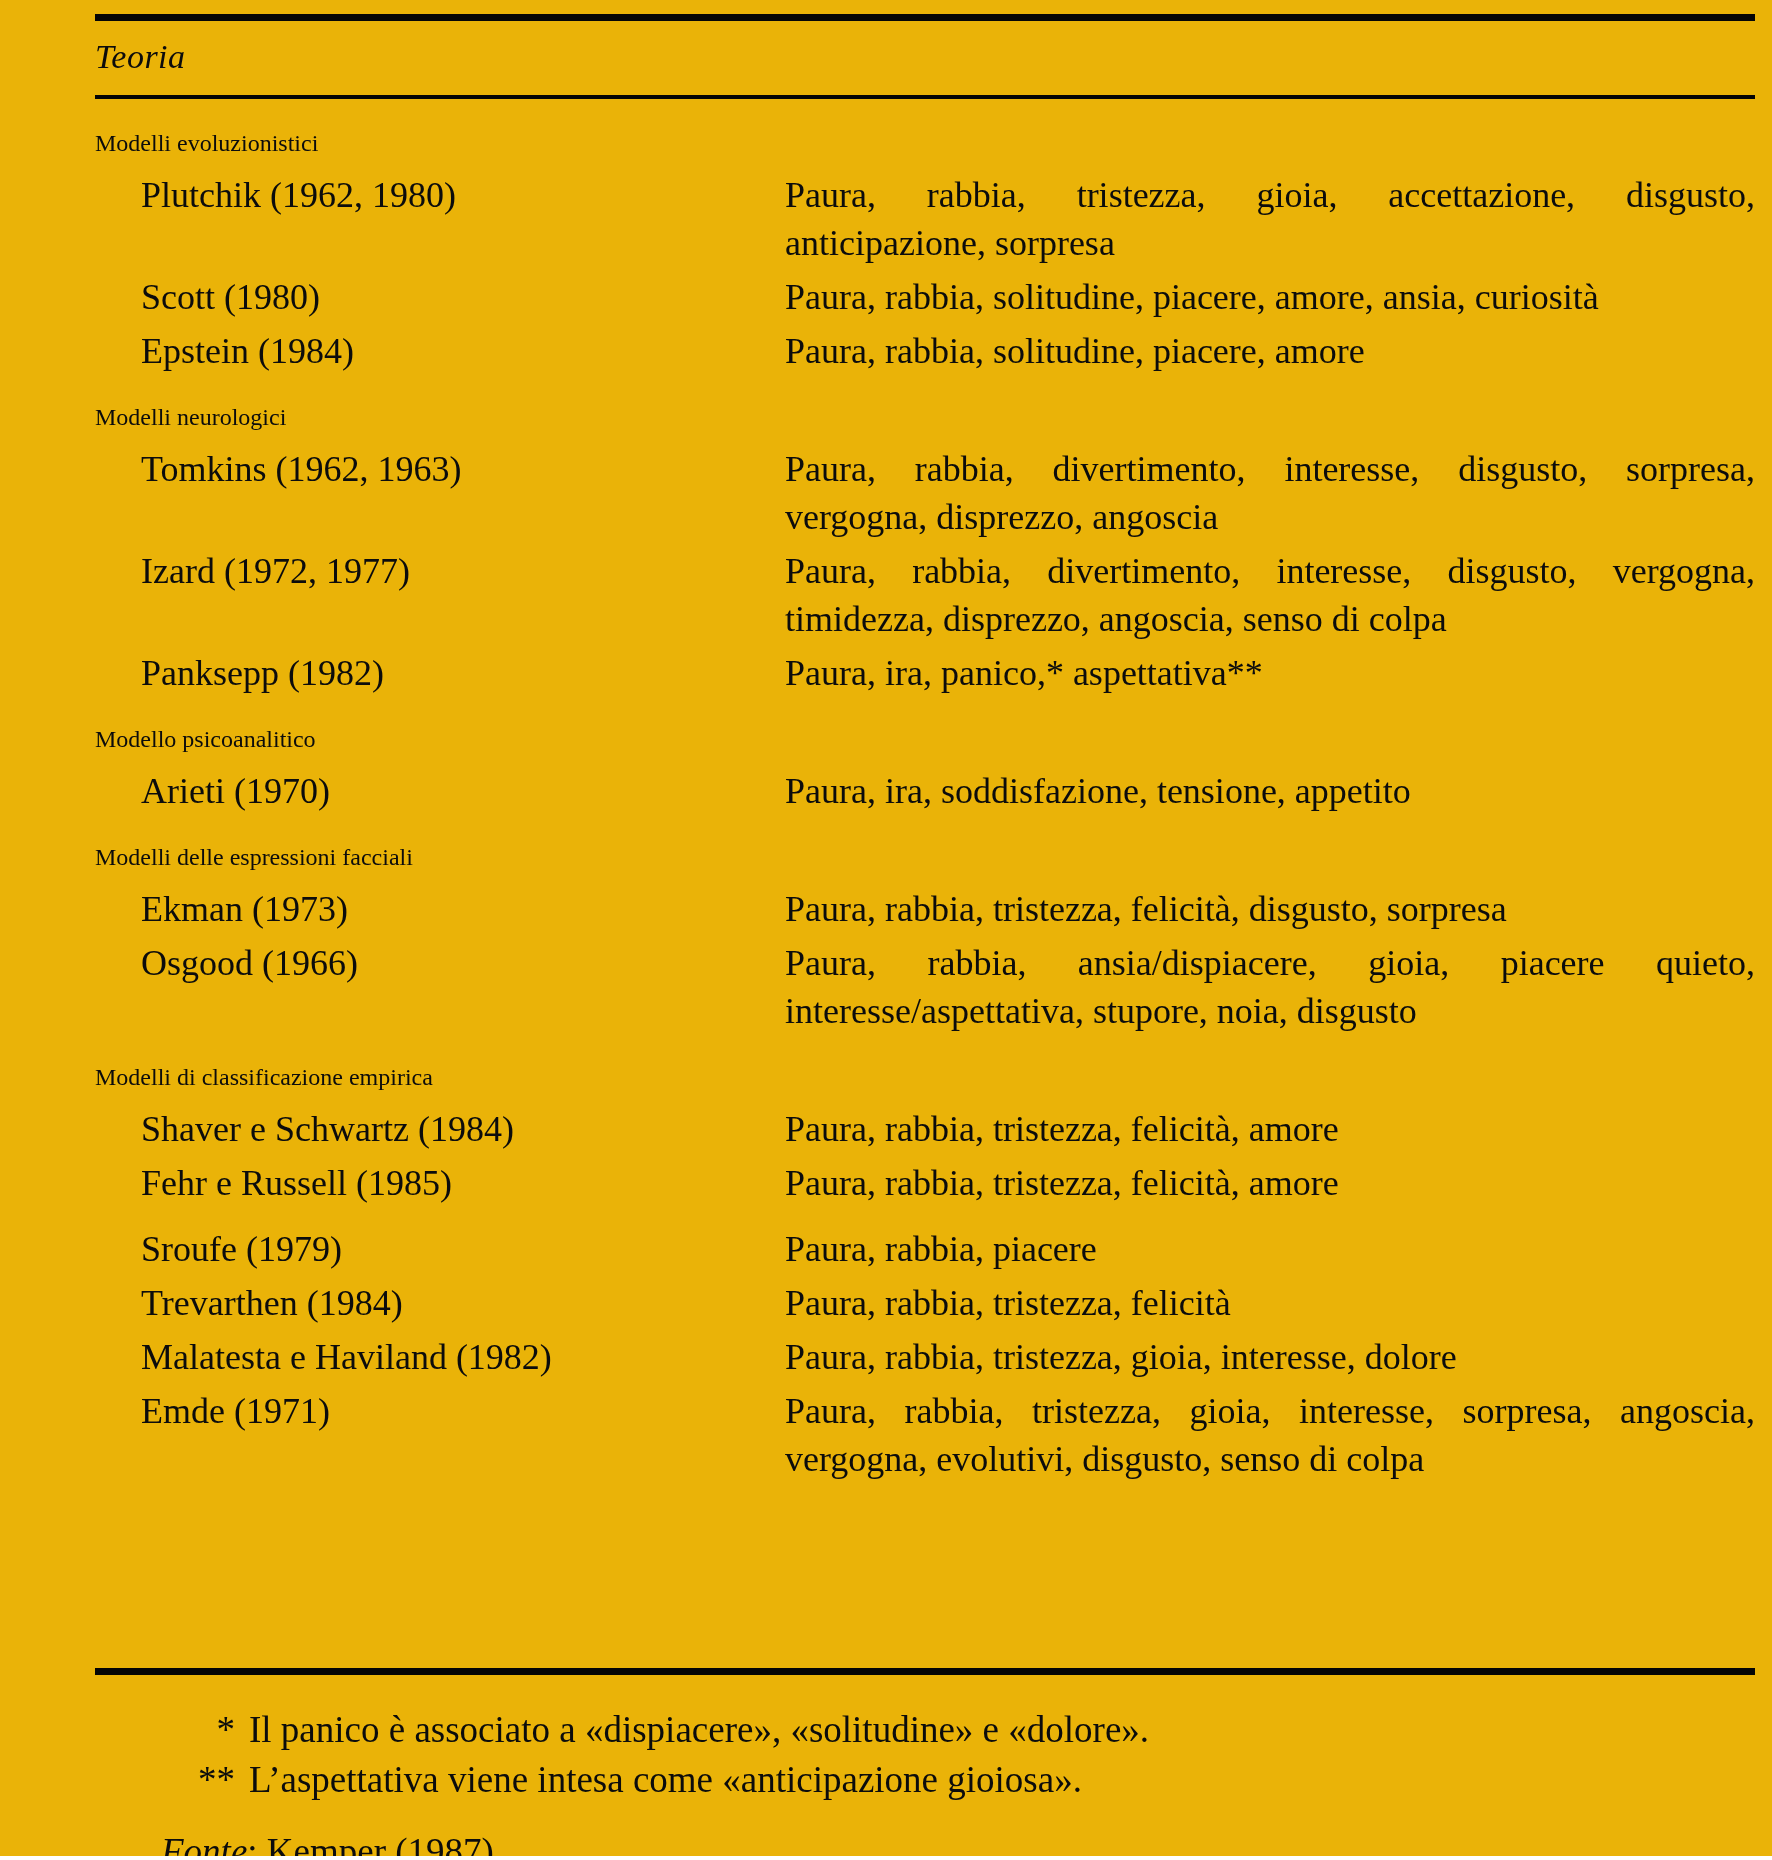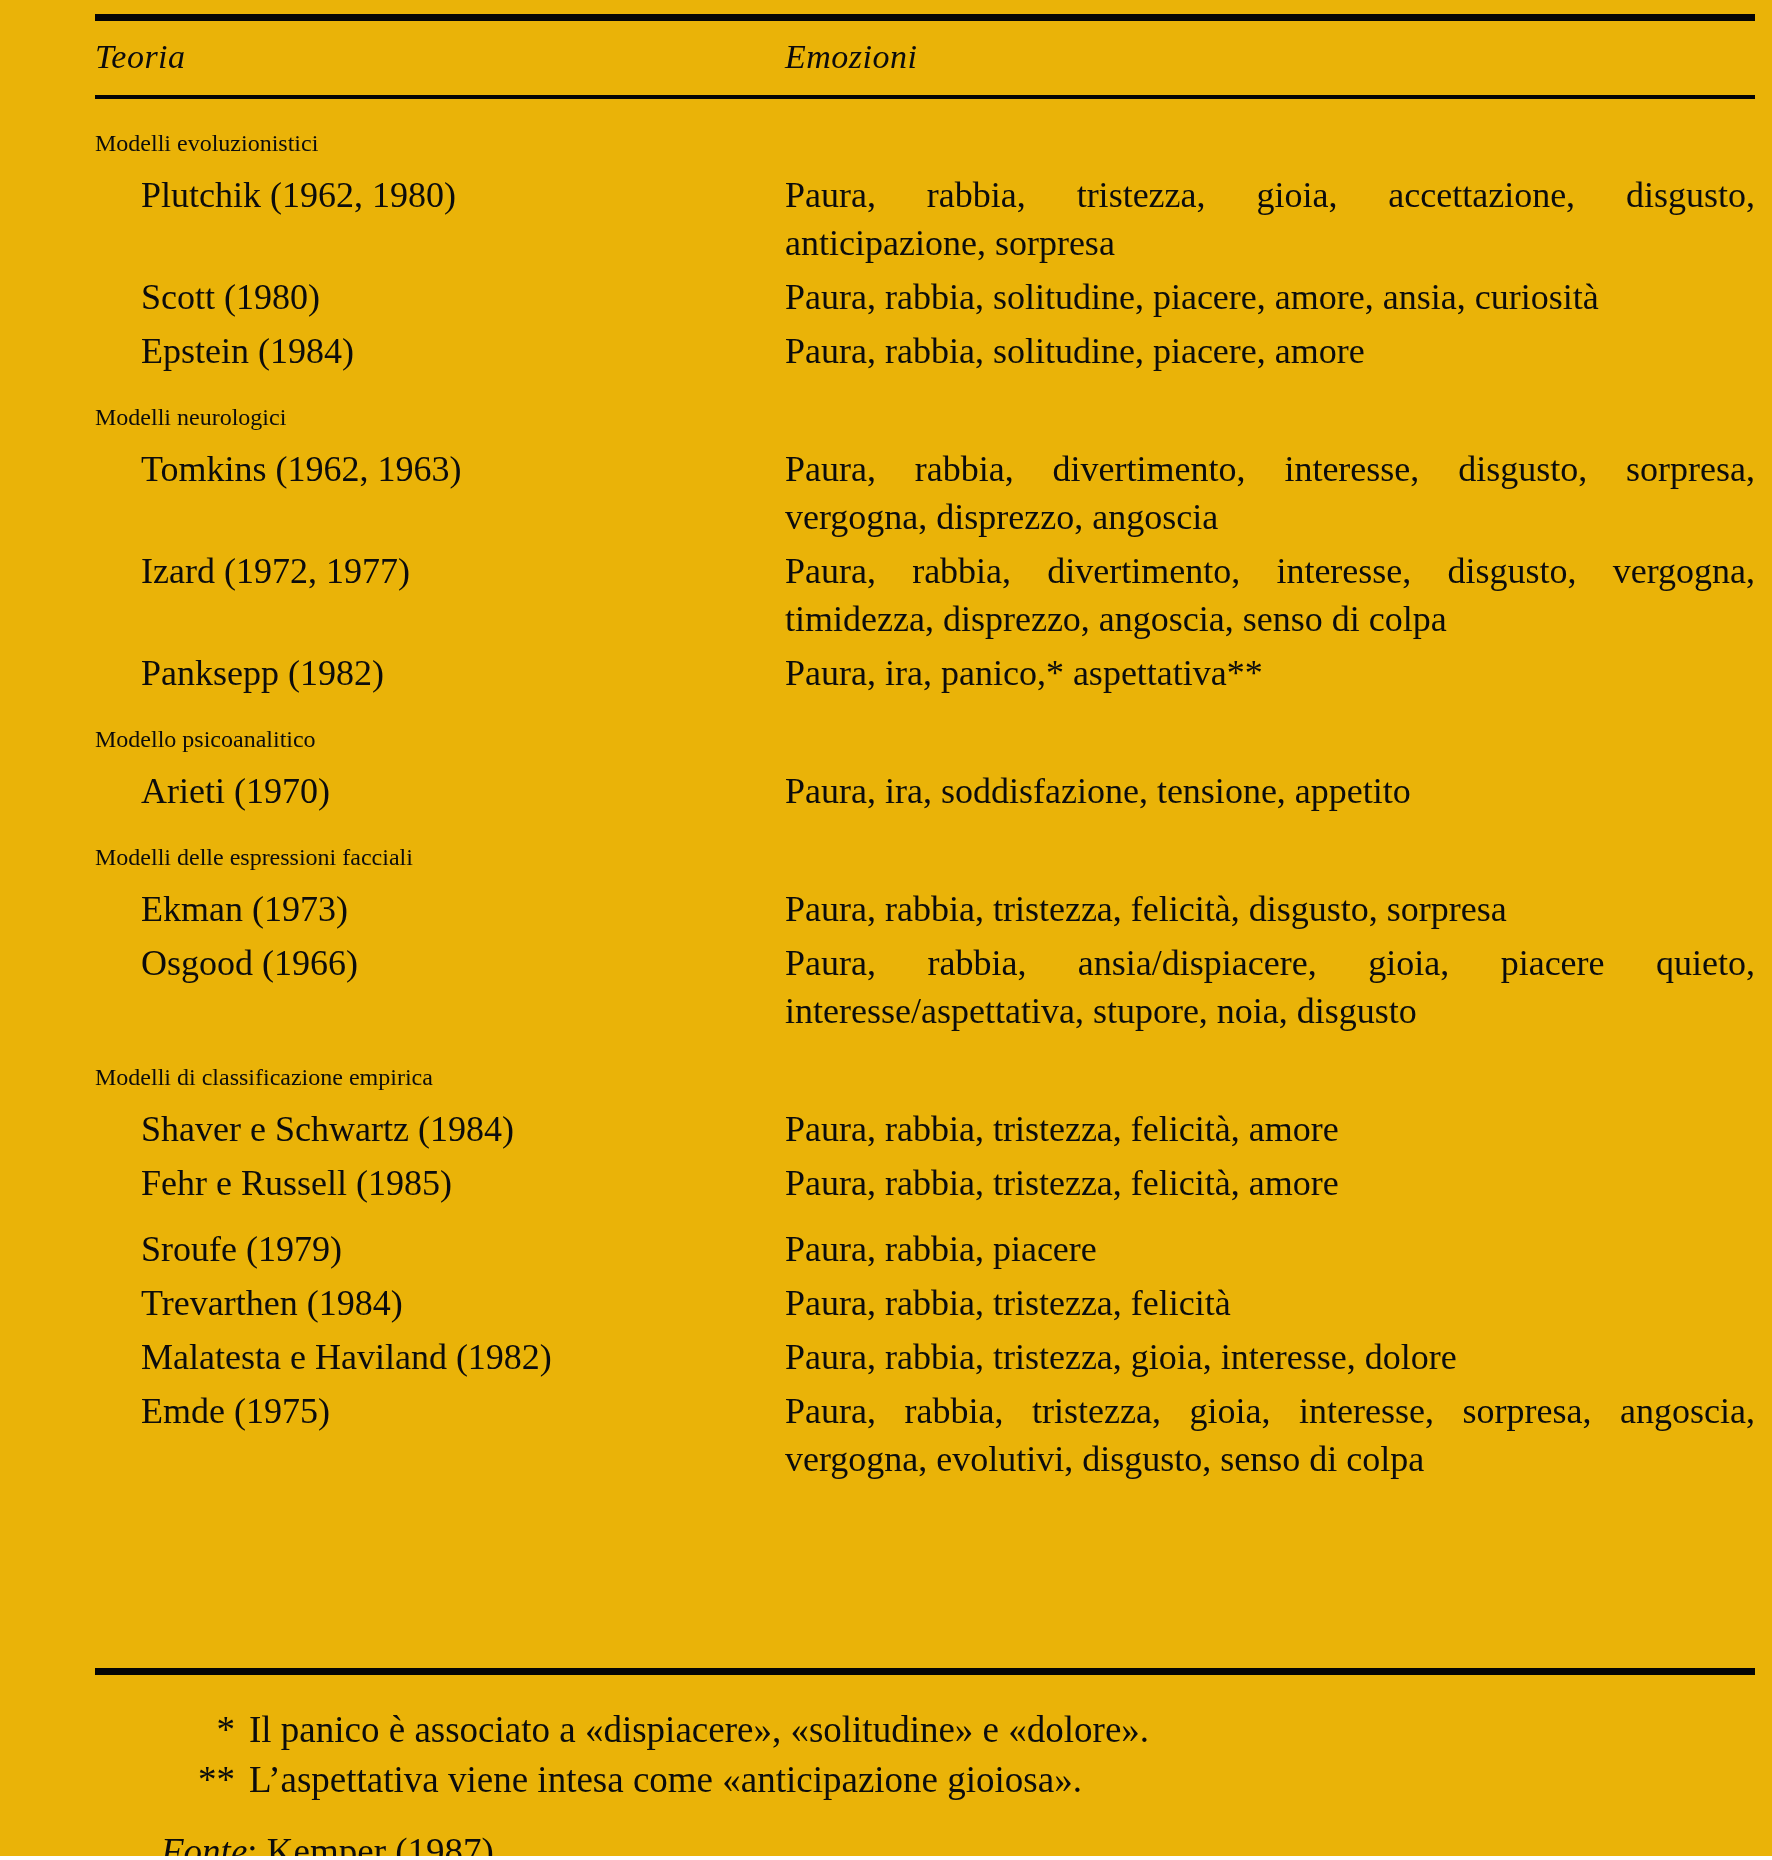--- a/index.html
+++ b/index.html
@@ -89,21 +89,20 @@
 </head>
 <body>
 
 <div class="page">
 
   <div class="table-wrap">
     <div class="rule rule-thick"></div>
 
     <div class="table-header">
       <div>Teoria</div>
-      <div>Emozioni</div>
     </div>
 
     <div class="rule rule-thin"></div>
 
     <div class="table-body">
         <div class="section">
           <div class="heading">Modelli evoluzionistici</div>
           <div class="row">
             <div class="cell theory">Plutchik (1962, 1980)</div>
             <div class="cell emotions">Paura, rabbia, tristezza, gioia, accettazione, disgusto, anticipazione, sorpresa</div>
@@ -168,21 +167,21 @@
           </div>
           <div class="row">
             <div class="cell theory">Trevarthen (1984)</div>
             <div class="cell emotions">Paura, rabbia, tristezza, felicità</div>
           </div>
           <div class="row">
             <div class="cell theory">Malatesta e Haviland (1982)</div>
             <div class="cell emotions">Paura, rabbia, tristezza, gioia, interesse, dolore</div>
           </div>
           <div class="row">
-            <div class="cell theory">Emde (1975)</div>
+            <div class="cell theory">Emde (1971)</div>
             <div class="cell emotions">Paura, rabbia, tristezza, gioia, interesse, sorpresa, angoscia, vergogna, evolutivi, disgusto, senso di colpa</div>
           </div>
         </div>
       </div>
   </div>
 
   <div class="footnotes">
     <div class="rule rule-thick"></div>
 
     <p class="footnote">

